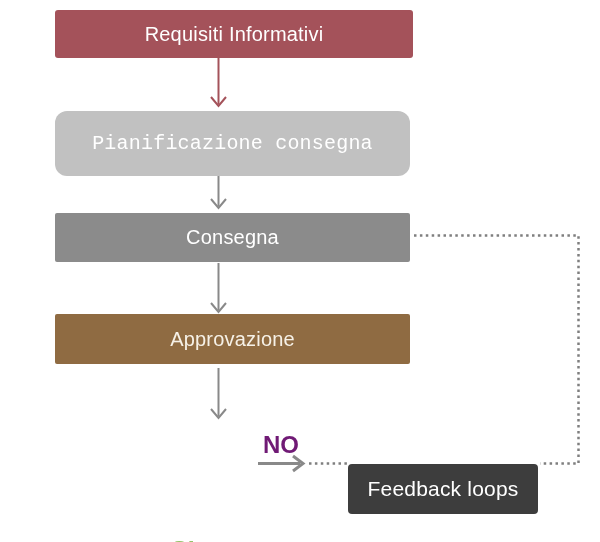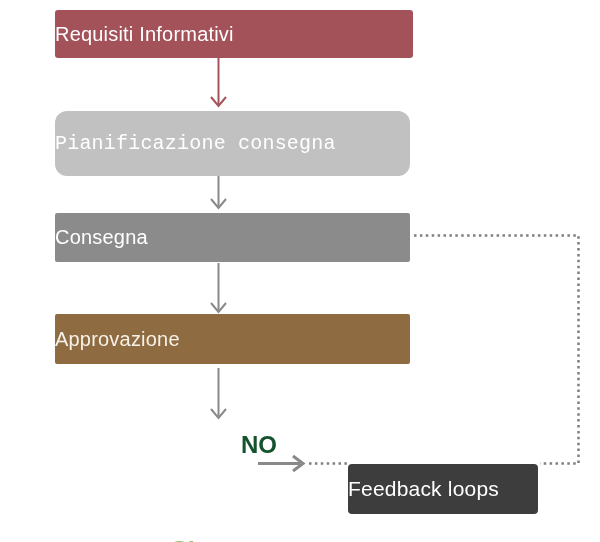--- a/index.html
+++ b/index.html
@@ -20,20 +20,21 @@
     left: 0;
     top: 0;
     width: 600px;
     height: 542px;
     pointer-events: none;
   }
   .node {
     position: absolute;
     display: flex;
     align-items: center;
+    justify-content: center;
     box-sizing: border-box;
     color: #ffffff;
     font-size: 20px;
     letter-spacing: 0.2px;
   }
   .node-requisiti {
     left: 55px; top: 10px;
     width: 358px; height: 48px;
     background: #a4525a;
     border-radius: 3px;
@@ -70,23 +71,23 @@
     width: 190px; height: 50px;
     background: #3d3d3d;
     border-radius: 4px;
     font-size: 21px;
   }
   .decision-label {
     position: absolute;
     font-weight: bold;
   }
   .label-no {
-    left: 241px; top: 431px;
+    left: 263px; top: 431px;
     font-size: 24px;
-    color: #14532d;
+    color: #701a75;
   }
   .label-si {
     left: 171px; top: 536px;
     font-size: 25px;
     color: #94c36a;
   }
 </style>
 </head>
 <body>
 

